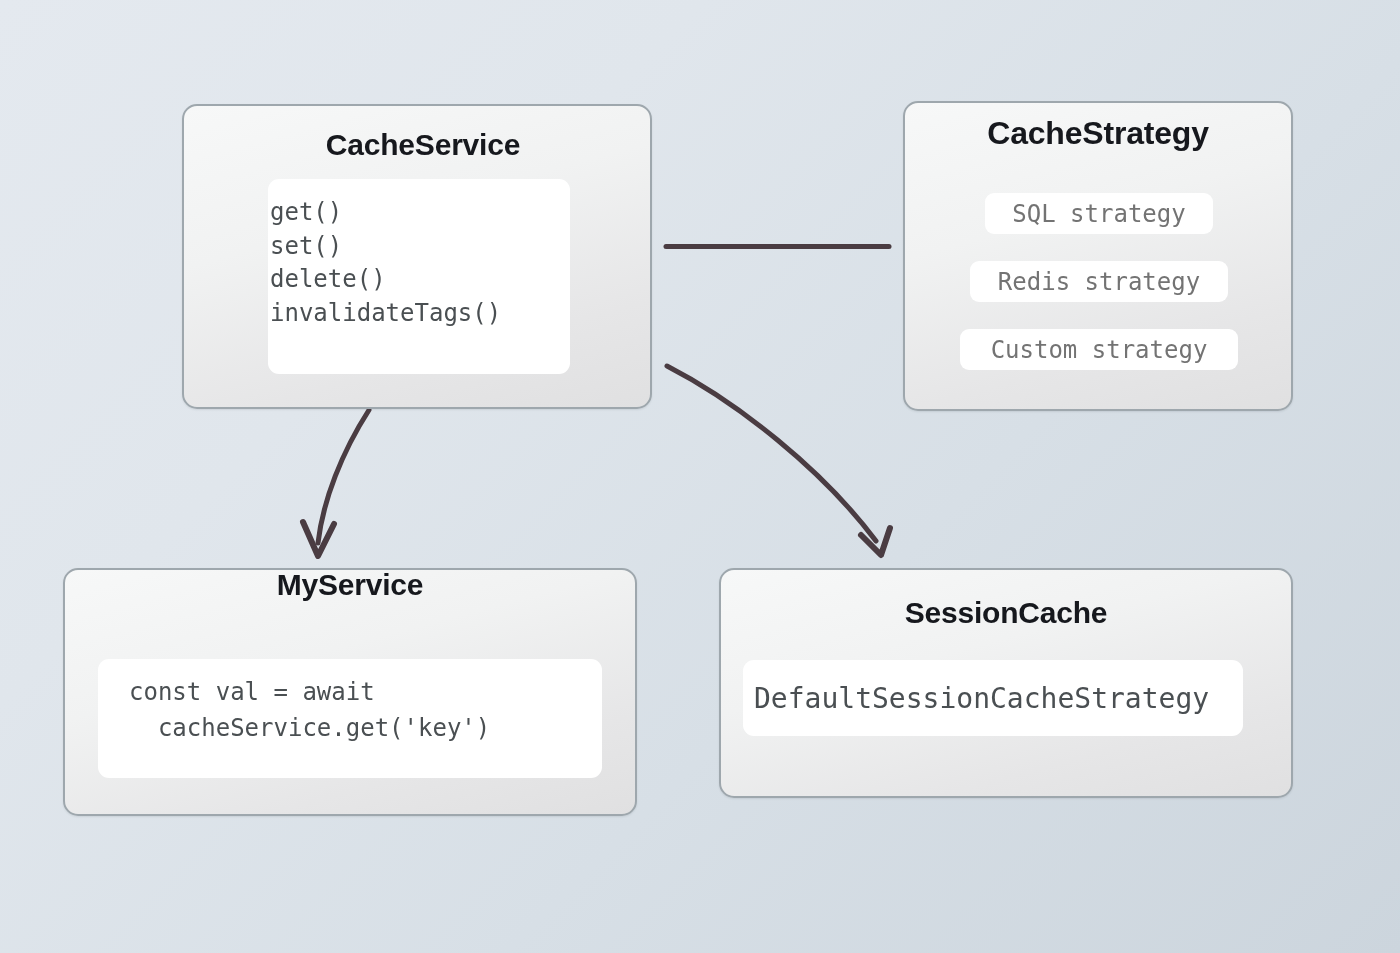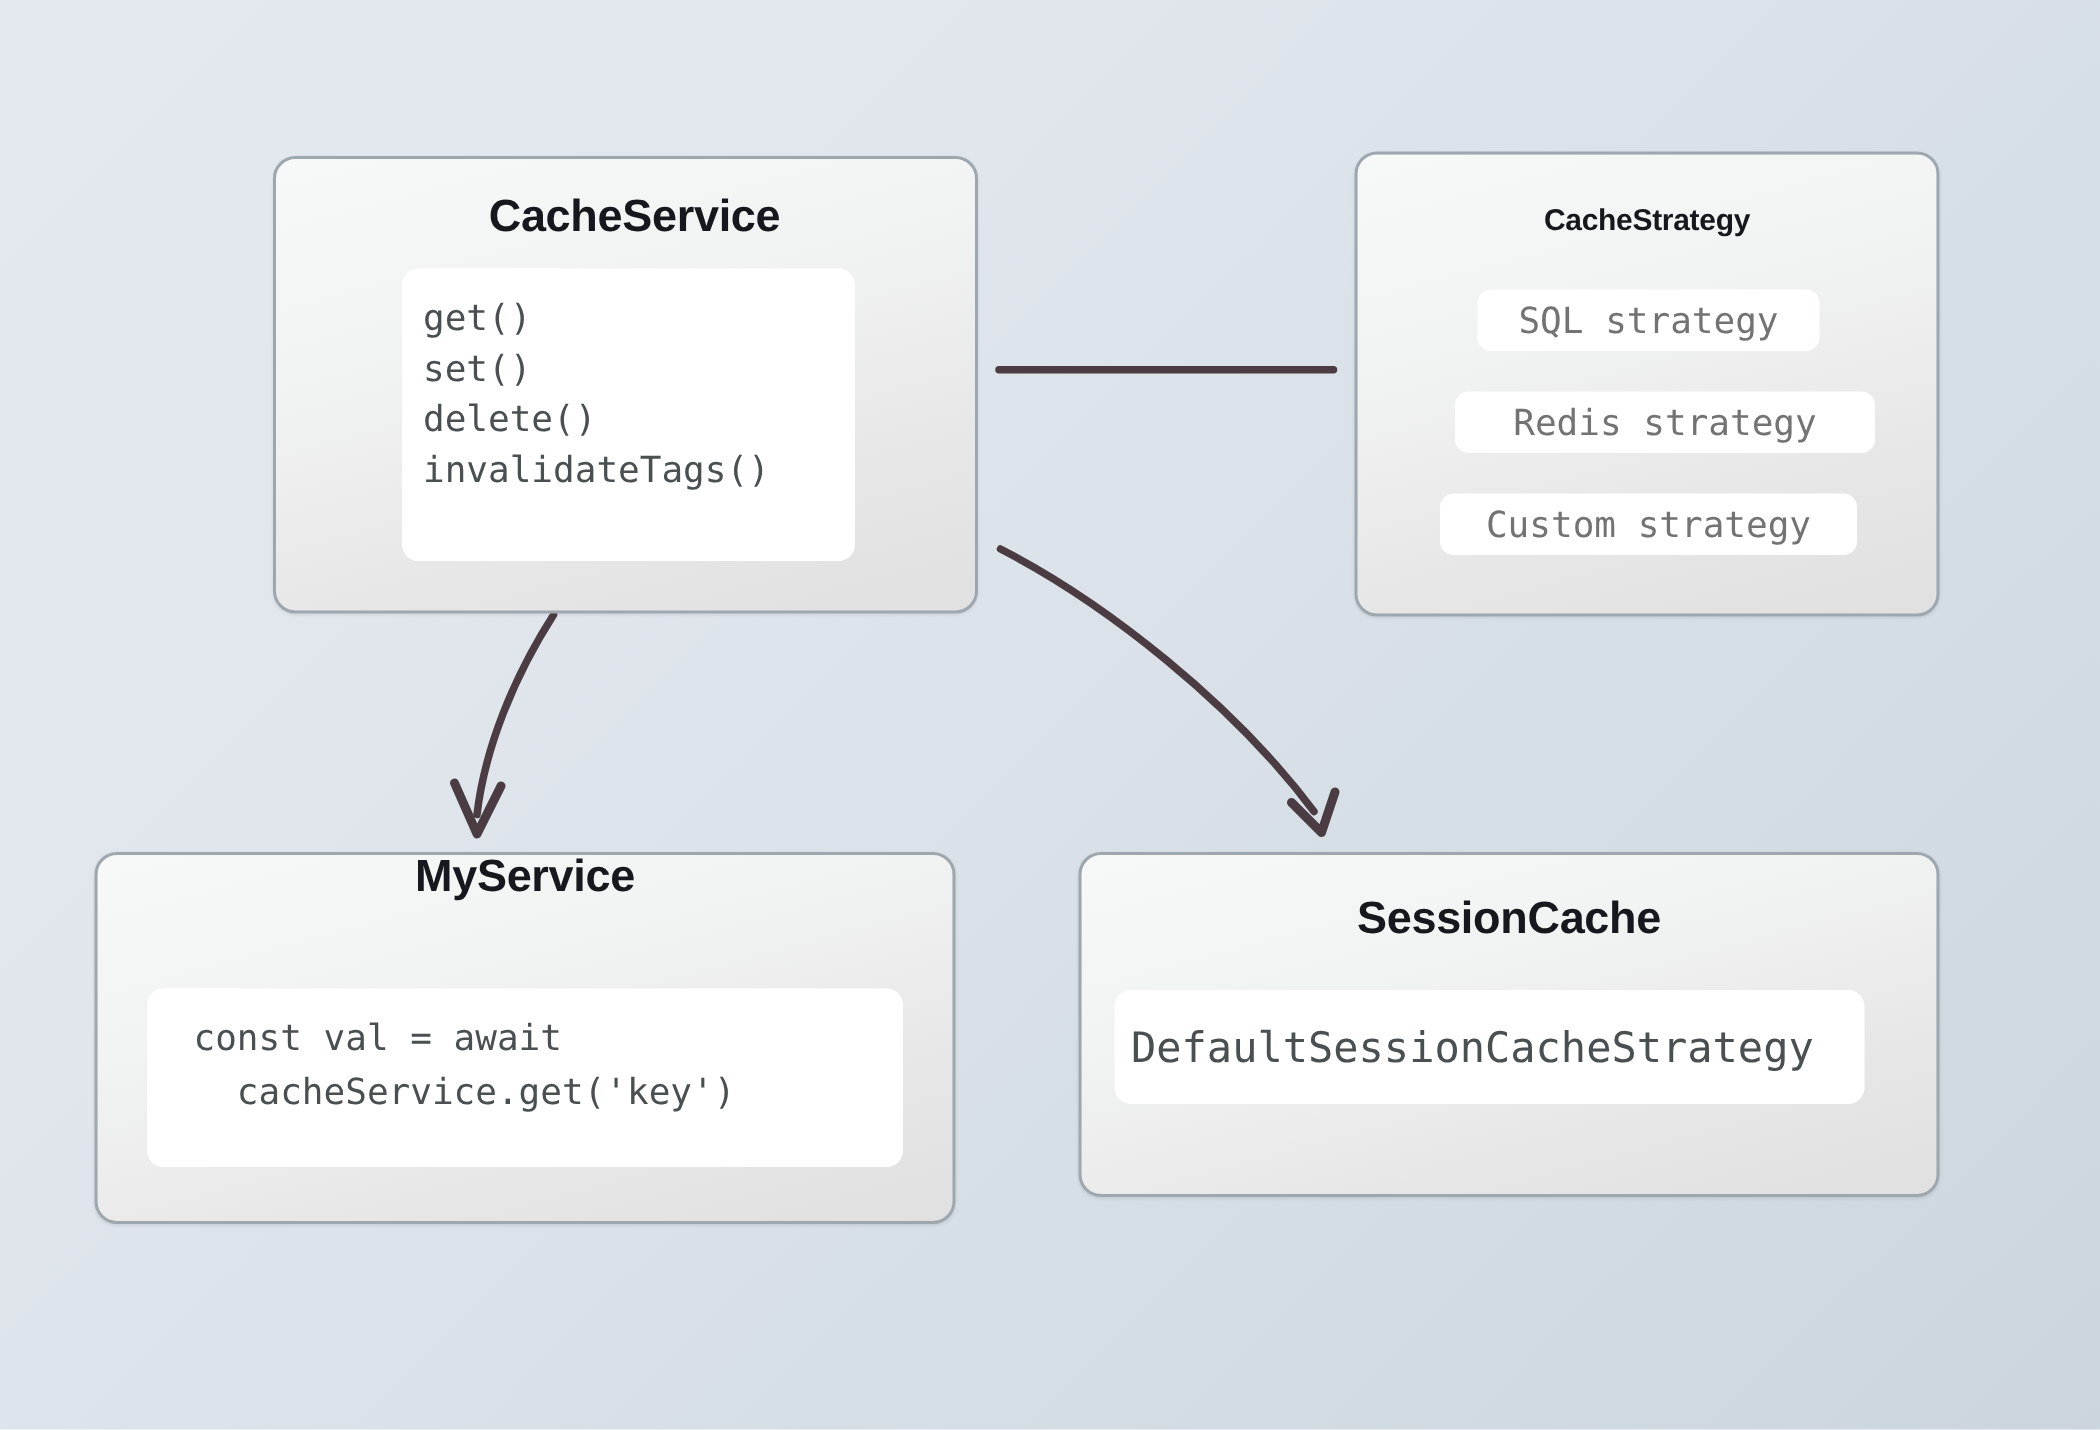--- a/index.html
+++ b/index.html
@@ -48,29 +48,29 @@
     justify-content:center;
     white-space:pre;
     box-sizing:border-box;
   }
 
   
   #node-cacheservice { left:182px; top:104px; width:470px; height:305px; }
   #node-cacheservice .node-title { font-size:30px; margin-top:24px;padding-left:12px; }
   #panel-cacheservice {
     left:84px; top:73px; width:302px; height:195px;
-    padding:17px 0 0 14px;
+    padding:17px 0 0 2px;
     font-size:24px; line-height:1.40;
   }
 
   
   #node-cachestrategy { left:903px; top:101px; width:390px; height:310px; }
-  #node-cachestrategy .node-title { font-size:20px; margin-top:34px; }
+  #node-cachestrategy .node-title { font-size:32px; margin-top:14px; }
   #pill-strategy-0 { left:80px; top:90px; width:228px; height:41px; font-size:24px; }
-  #pill-strategy-1 { left:65px; top:158px; width:280px; height:41px; font-size:24px; }
+  #pill-strategy-1 { left:65px; top:158px; width:258px; height:41px; font-size:24px; }
   #pill-strategy-2 { left:55px; top:226px; width:278px; height:41px; font-size:24px; }
 
   
   #node-myservice { left:63px; top:568px; width:574px; height:248px; }
   #node-myservice .node-title { font-size:30px; }
   #panel-myservice {
     left:33px; top:89px; width:504px; height:119px;
     padding:16px 0 0 31px;
     font-size:24px; line-height:1.48;
   }

